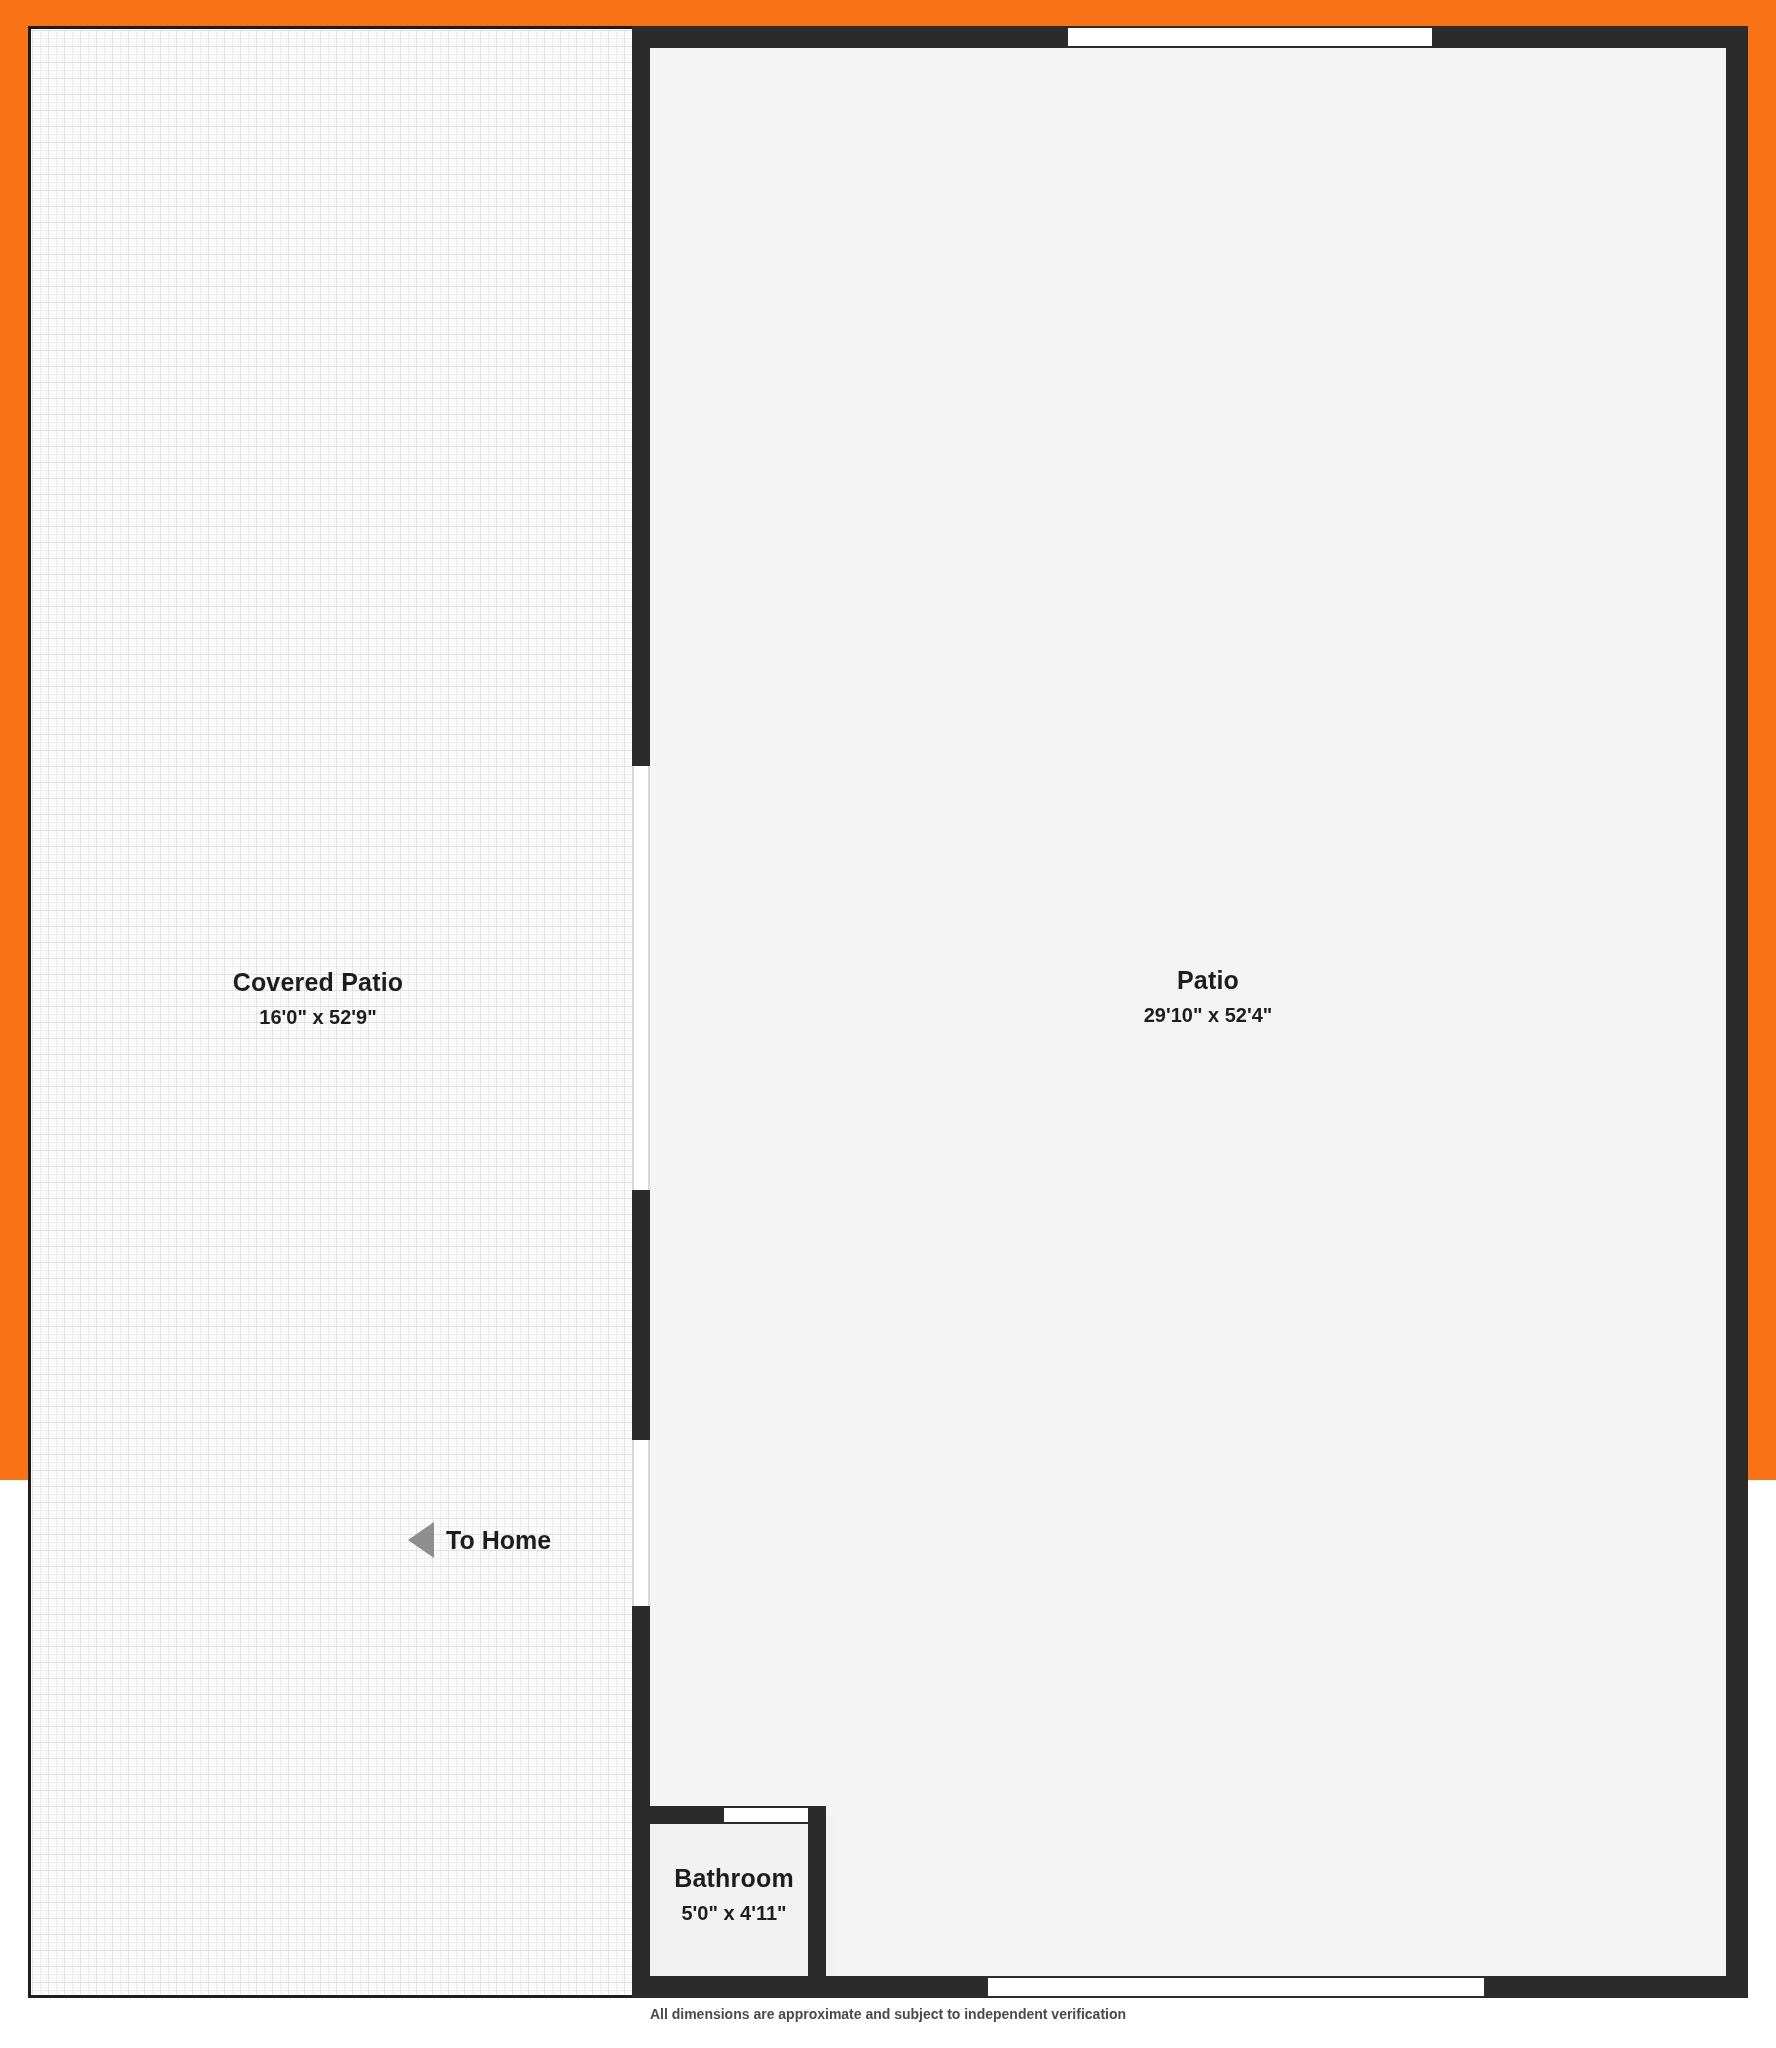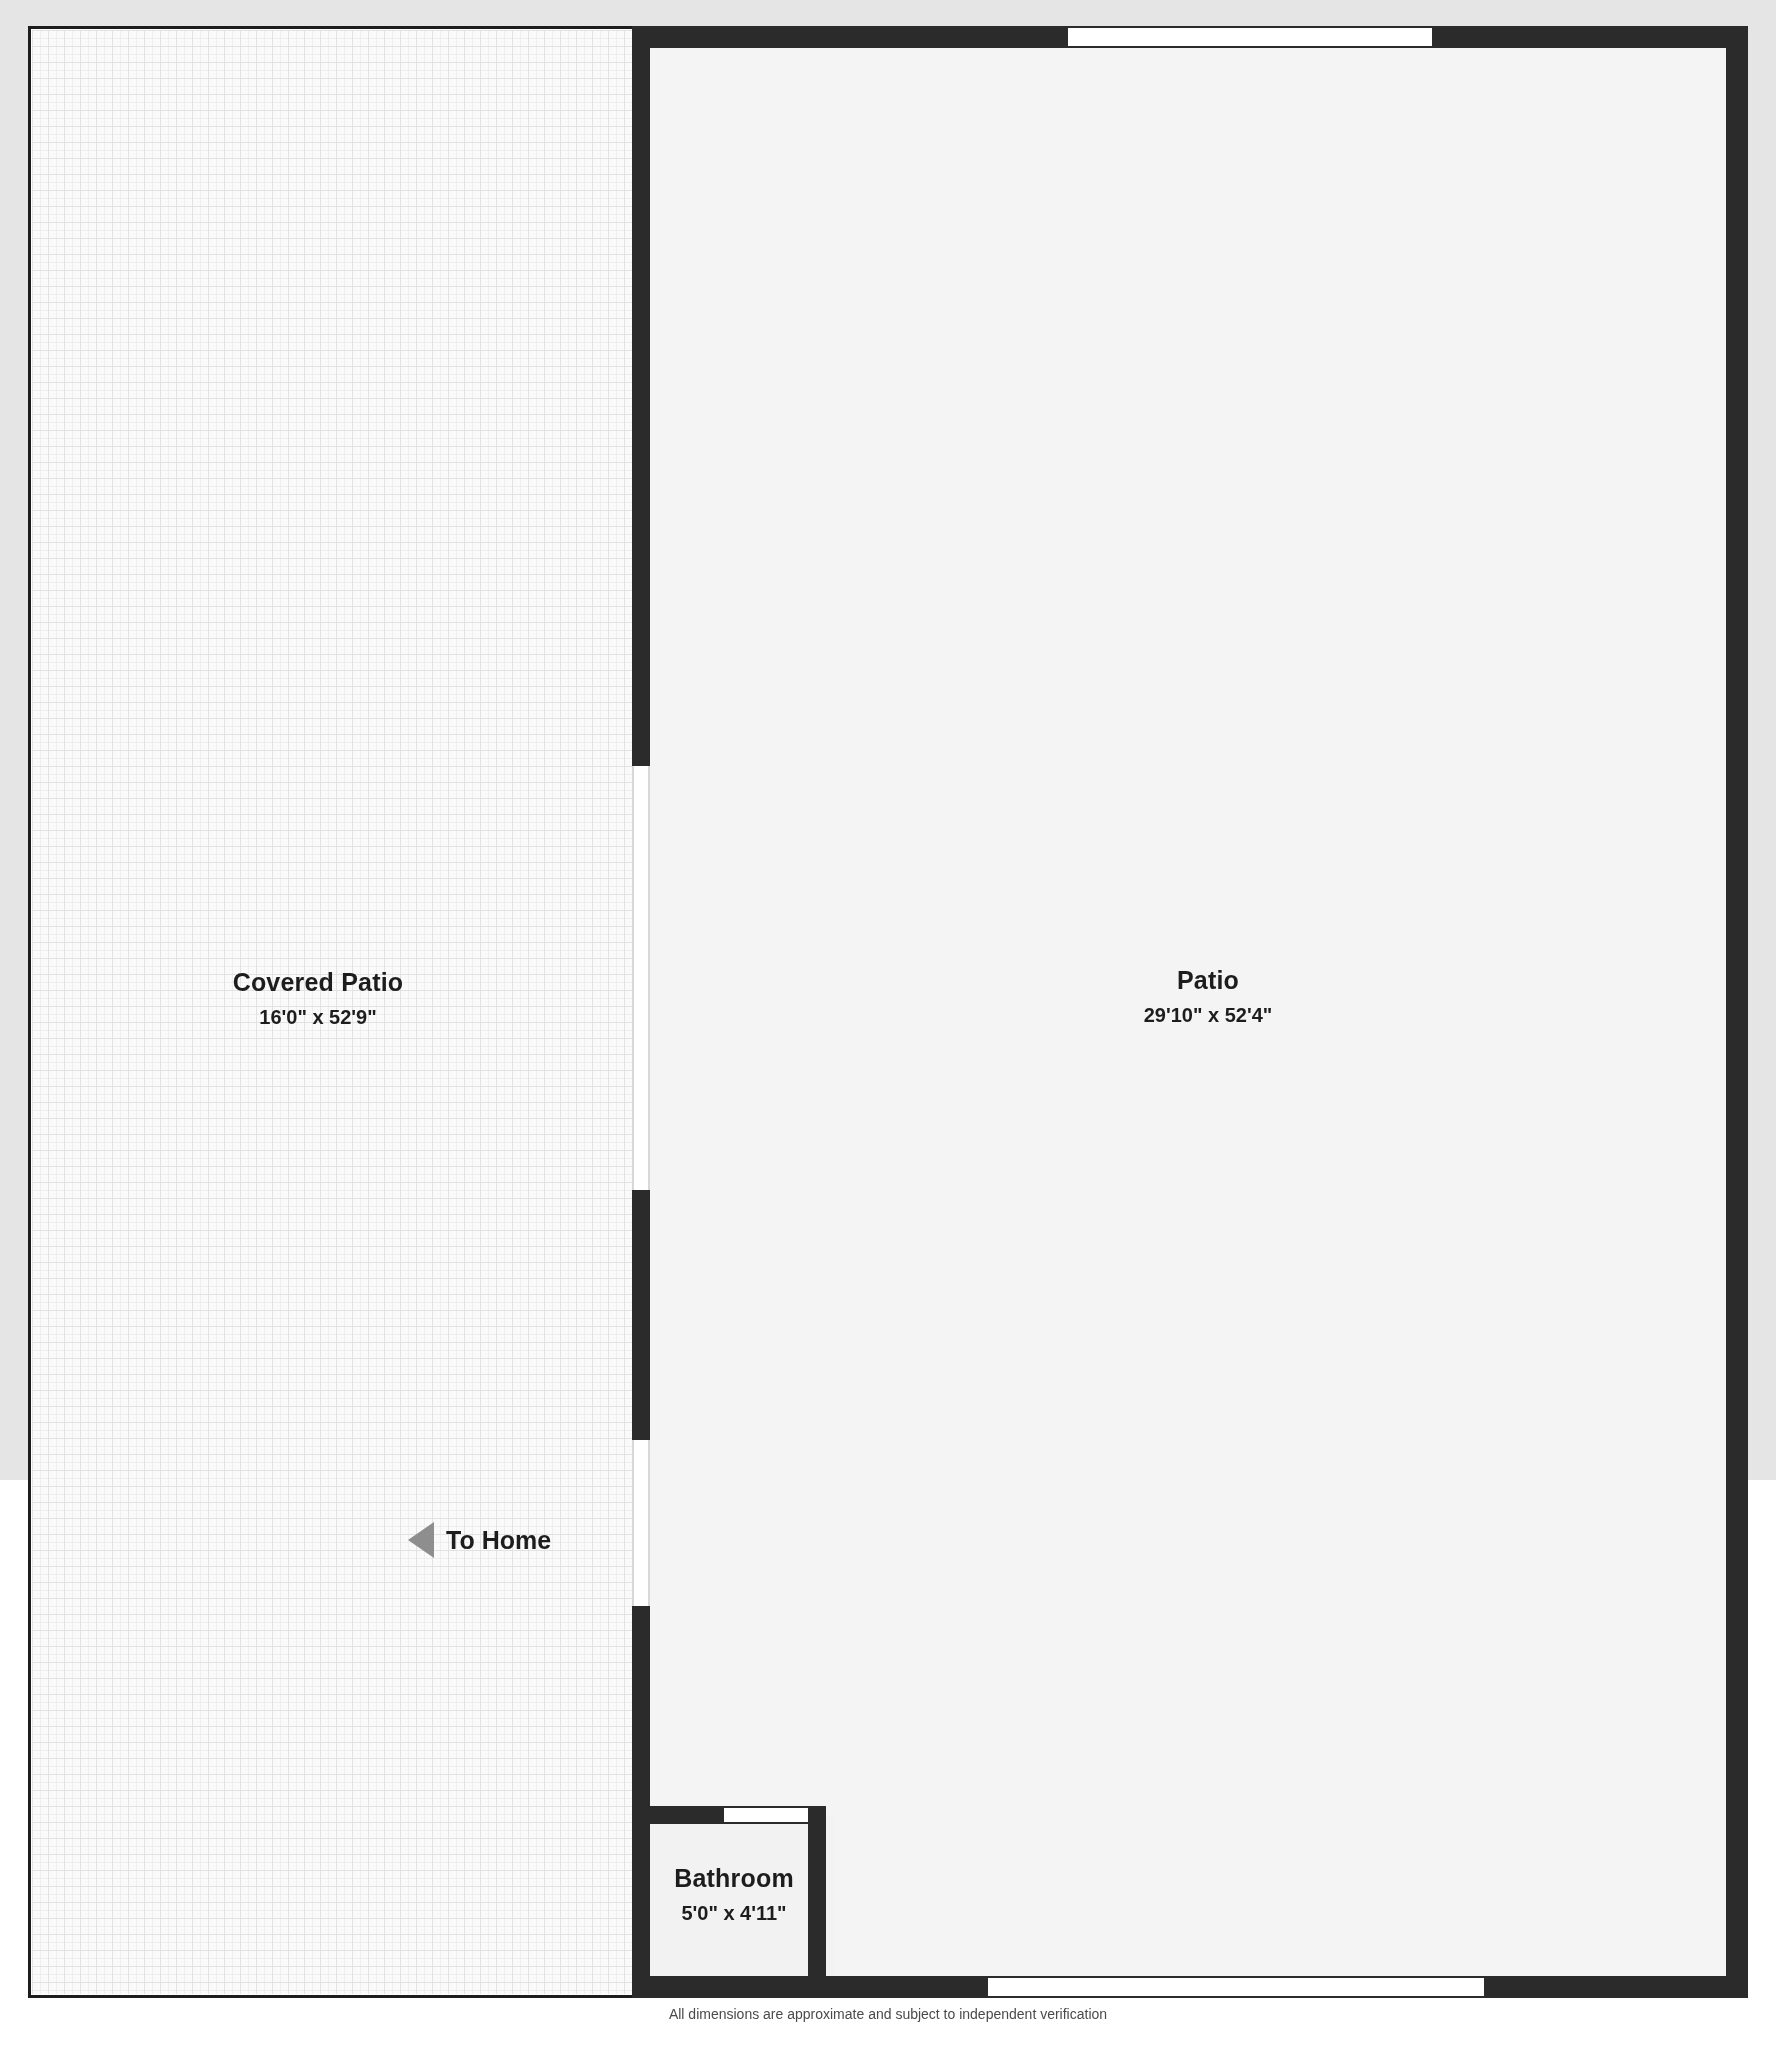--- a/index.html
+++ b/index.html
@@ -11,21 +11,21 @@
     width: 1776px;
     height: 2048px;
     font-family: "Liberation Sans", sans-serif;
     overflow: hidden;
   }
 
   #floorplan {
     position: relative;
     width: 1776px;
     height: 1480px;
-    background: #e5e5e5;
+    background: #f97316;
   }
 
   
   .outer-frame {
     position: absolute;
     left: 28px;
     top: 26px;
     width: 1720px;
     height: 1972px;
     border: 3px solid #1d1d1d;
@@ -138,20 +138,21 @@
 
   
   .footer-note {
     position: absolute;
     left: 0;
     top: 2006px;
     width: 1776px;
     text-align: center;
     font-size: 14px;
     color: #4a4a4a;
+    font-weight: bold;
   }
 </style>
 </head>
 <body>
 
 <div id="floorplan">
 
   <div class="outer-frame"></div>
 
   <div class="patio"></div>

